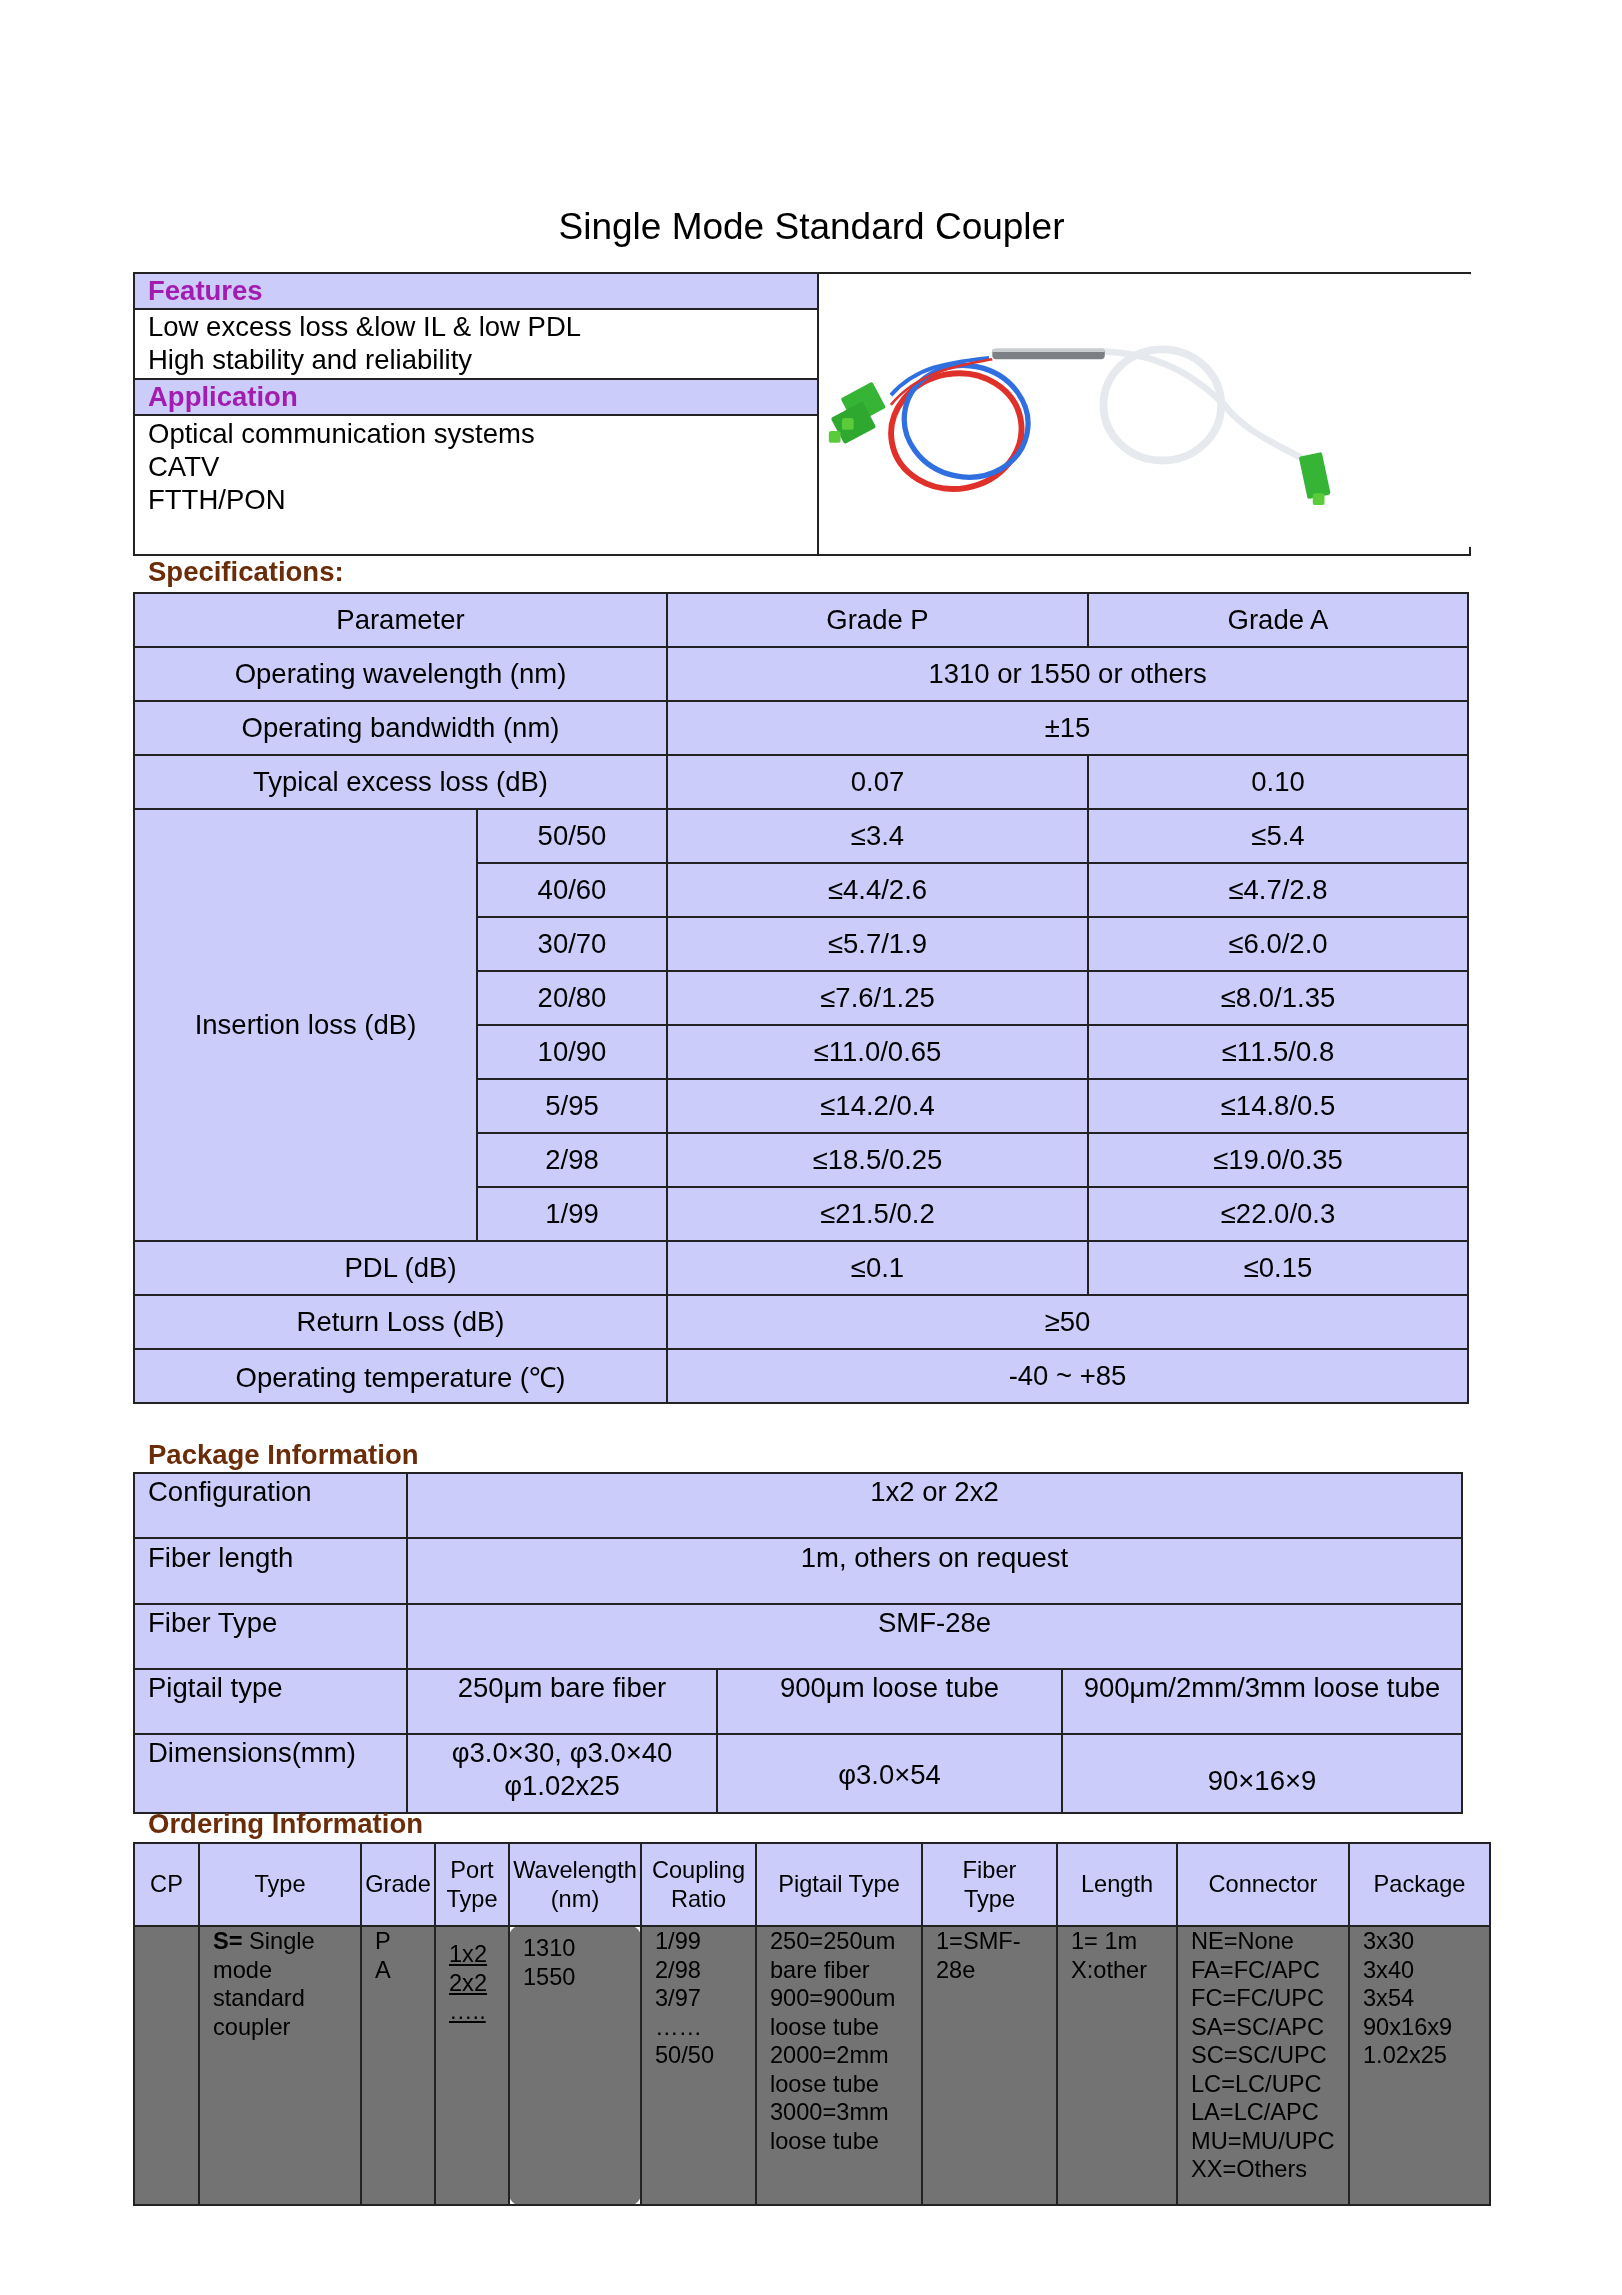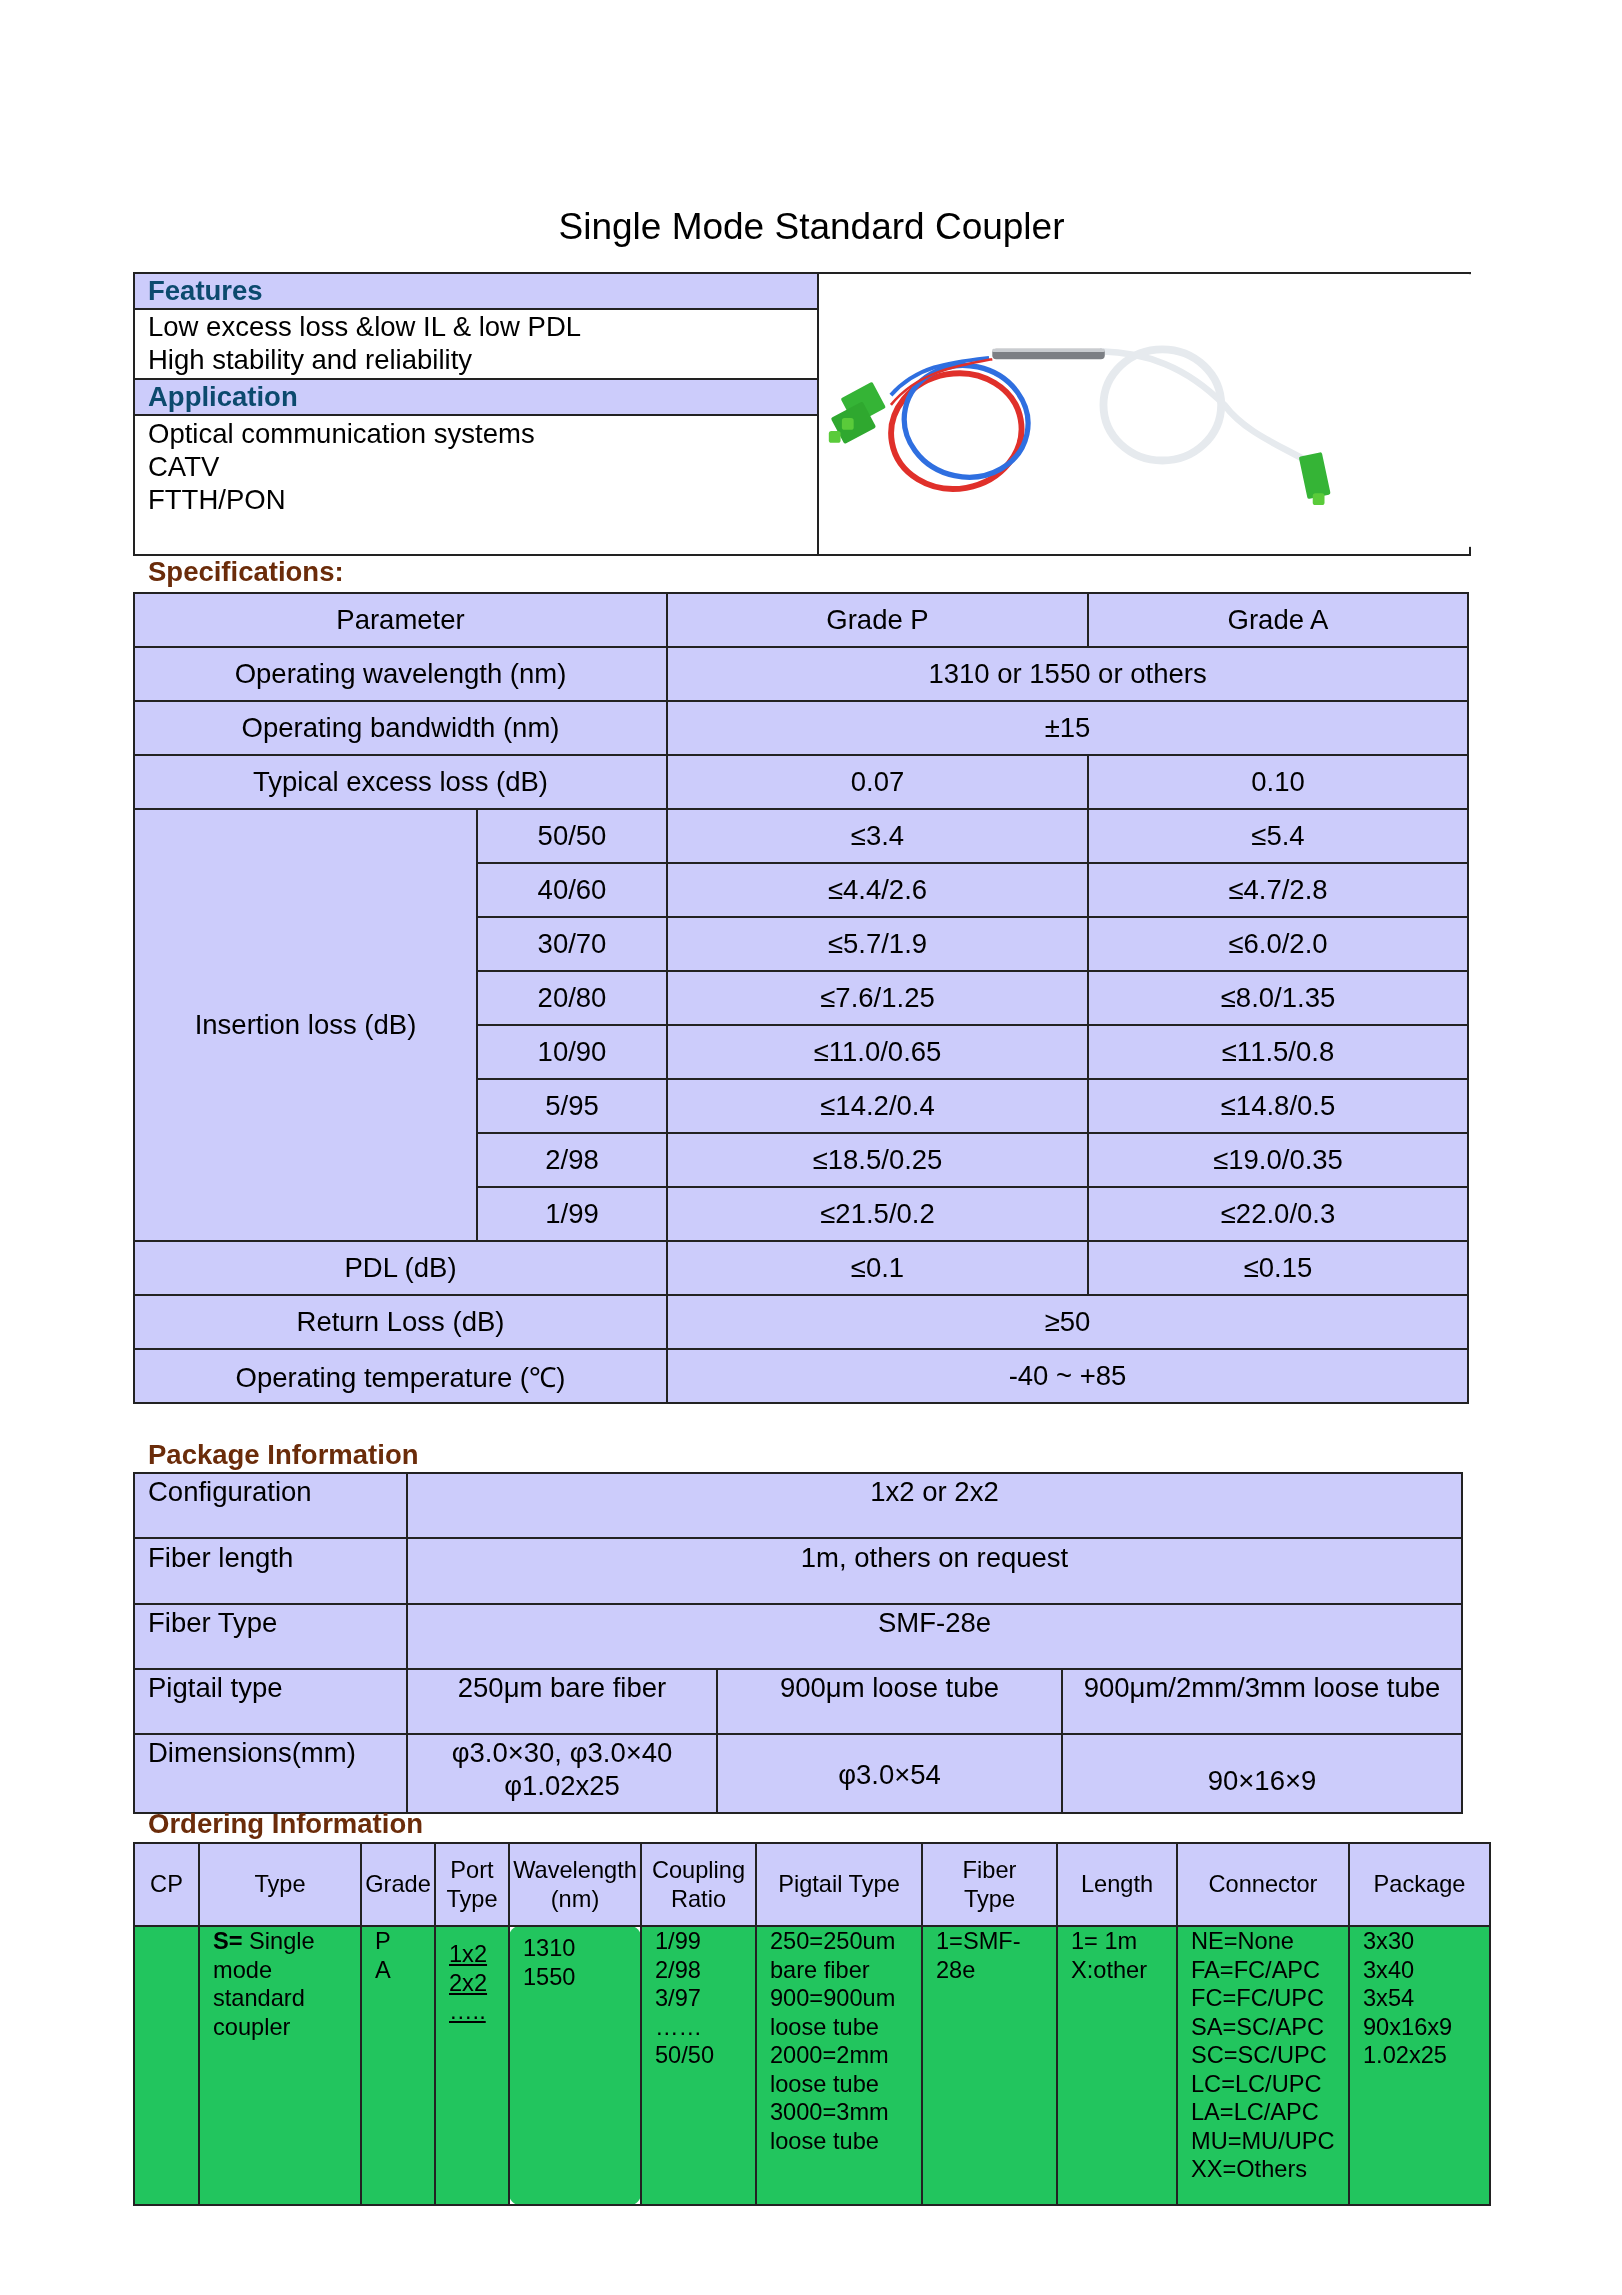--- a/index.html
+++ b/index.html
@@ -7,37 +7,37 @@
   .abs { position: absolute; }
   .title { left: 0; width: 1623px; top: 204px; text-align: center; font-size: 37px; line-height: 46px; }
   .sect { font-weight: bold; color: #6b2c0a; font-size: 27.5px; line-height: 33px; }
   table { border-collapse: collapse; position: absolute; table-layout: fixed; }
   td, th { border: 2px solid #222; padding: 0; font-weight: normal; }
   .lav { background: #ccccfb; }
 
   
   #feat { left: 133px; top: 272px; width: 1336px; }
   #feat td { font-size: 27.5px; line-height: 33px; padding: 0 13px; vertical-align: top; }
-  #feat .hdr { font-weight: bold; color: #0c4a6e; height: 31px; }
+  #feat .hdr { font-weight: bold; color: #a21caf; height: 31px; }
   #feat .img-cell { padding: 0; background: #fff; }
 
   
   #spec { left: 133px; top: 592px; width: 1333px; }
   #spec td { text-align: center; vertical-align: middle; font-size: 27.5px; height: 52px; }
 
   
   #pkg { left: 133px; top: 1472px; width: 1328px; }
   #pkg td { font-size: 27.5px; line-height: 33px; vertical-align: top; padding: 1.3px 13px 0 13px; height: 62px; }
   #pkg td.c { text-align: center; margin-top: 21px; }
   #pkg td.mid { vertical-align: middle; }
 
   
   #ord { left: 133px; top: 1842px; width: 1354px; }
   #ord th { font-size: 23.6px; line-height: 29px; text-align: center; vertical-align: middle; height: 81px; }
-  #ord td { font-size: 23.6px; line-height: 28.5px; vertical-align: top; padding: 0 13px; height: 264px; background: #22c55e; }
+  #ord td { font-size: 23.6px; line-height: 28.5px; vertical-align: top; padding: 0 13px; height: 264px; background: #737373; }
   .lines span { display: block; }
   .b { font-weight: bold; }
   .spaced { display: flex; justify-content: space-between; }
 </style>
 </head>
 <body>
 
 <div class="abs title">Single Mode Standard Coupler</div>
 
 <table id="feat">

